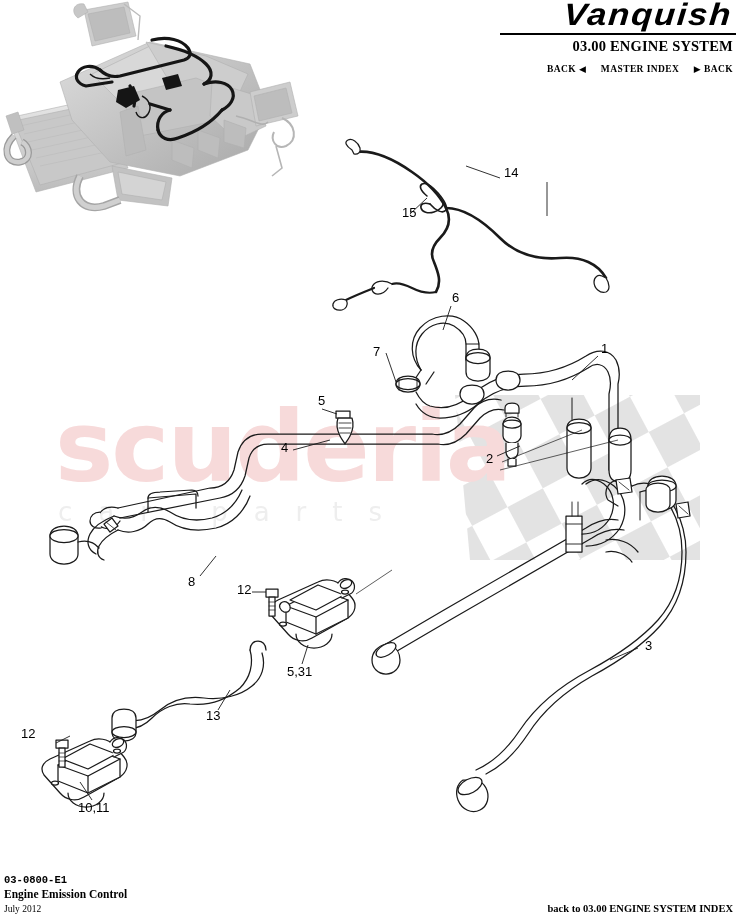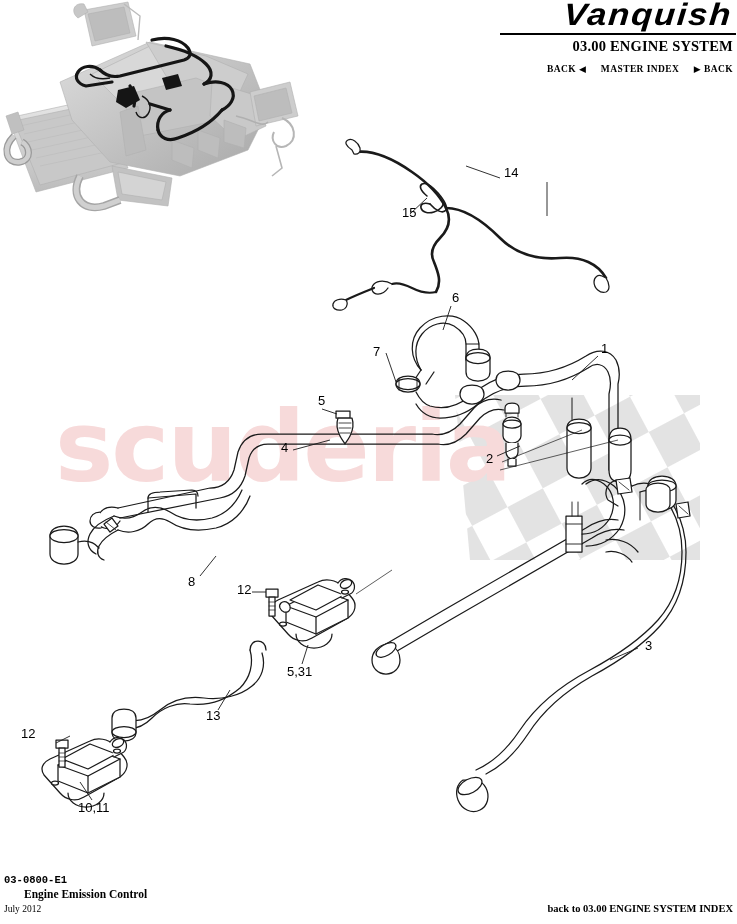--- a/index.html
+++ b/index.html
@@ -78,21 +78,20 @@
     font-weight: bold;
     font-size: 10.5px;
   }
   #footer-title {
     position: absolute;
     left: 4px;
     top: 888px;
     font-family: "Liberation Serif", "DejaVu Serif", serif;
     font-weight: bold;
     font-size: 11.5px;
-    margin-left: 20px;
   }
   #footer-date {
     position: absolute;
     left: 4px;
     top: 904px;
     font-family: "Liberation Serif", "DejaVu Serif", serif;
     font-size: 9.5px;
   }
   #footer-index-link {
     position: absolute;
@@ -170,20 +169,21 @@
       </pattern>
       <clipPath id="flagclip">
         <path d="M455,395 L700,395 L700,560 L470,560 Z"></path>
       </clipPath>
     </defs>
     <g clip-path="url(#flagclip)">
       <rect x="440" y="380" width="290" height="200" fill="url(#checker)"></rect>
     </g>
   </svg>
   <div id="wm-scuderia">scuderia</div>
+  <div id="wm-carparts">car parts</div>
 </div>
 
 <div id="thumbnail">
   <svg width="320" height="220" viewBox="0 0 320 220">
     <defs>
       <linearGradient id="mg" x1="0" y1="0" x2="0" y2="1">
         <stop offset="0%" stop-color="#e8e8e8"></stop>
         <stop offset="100%" stop-color="#bcbcbc"></stop>
       </linearGradient>
       <linearGradient id="mg2" x1="0" y1="0" x2="1" y2="1">

